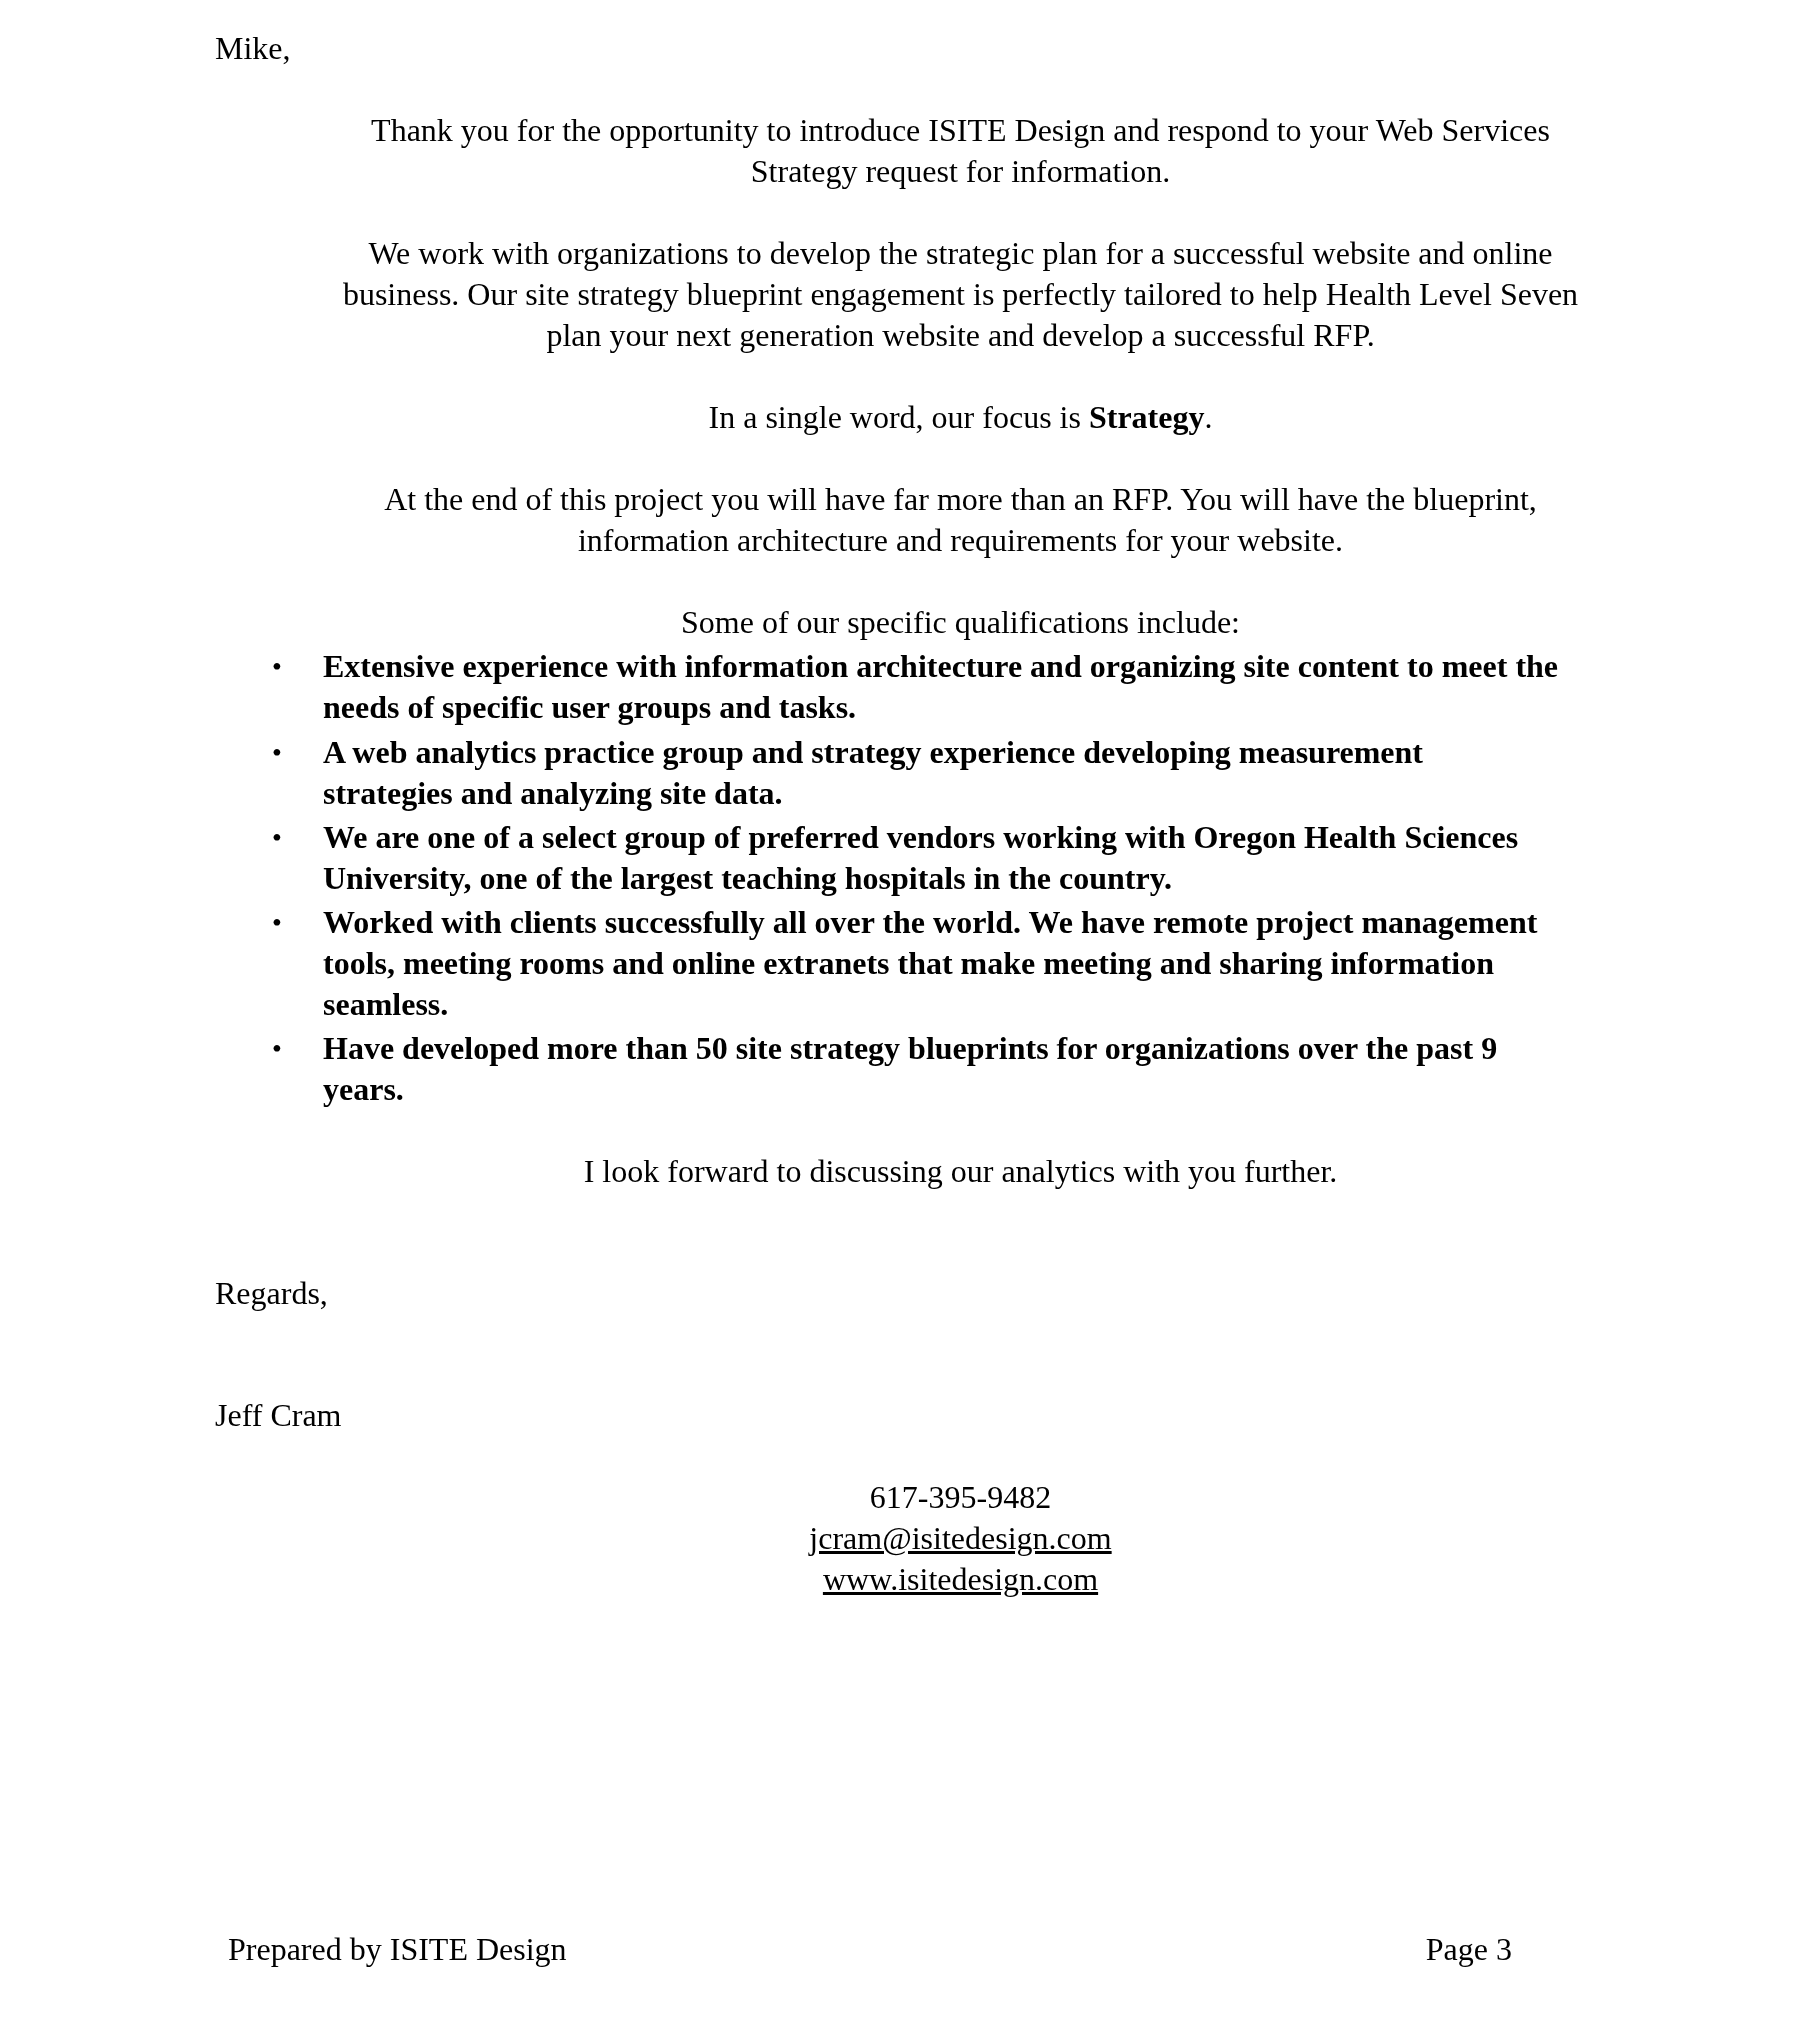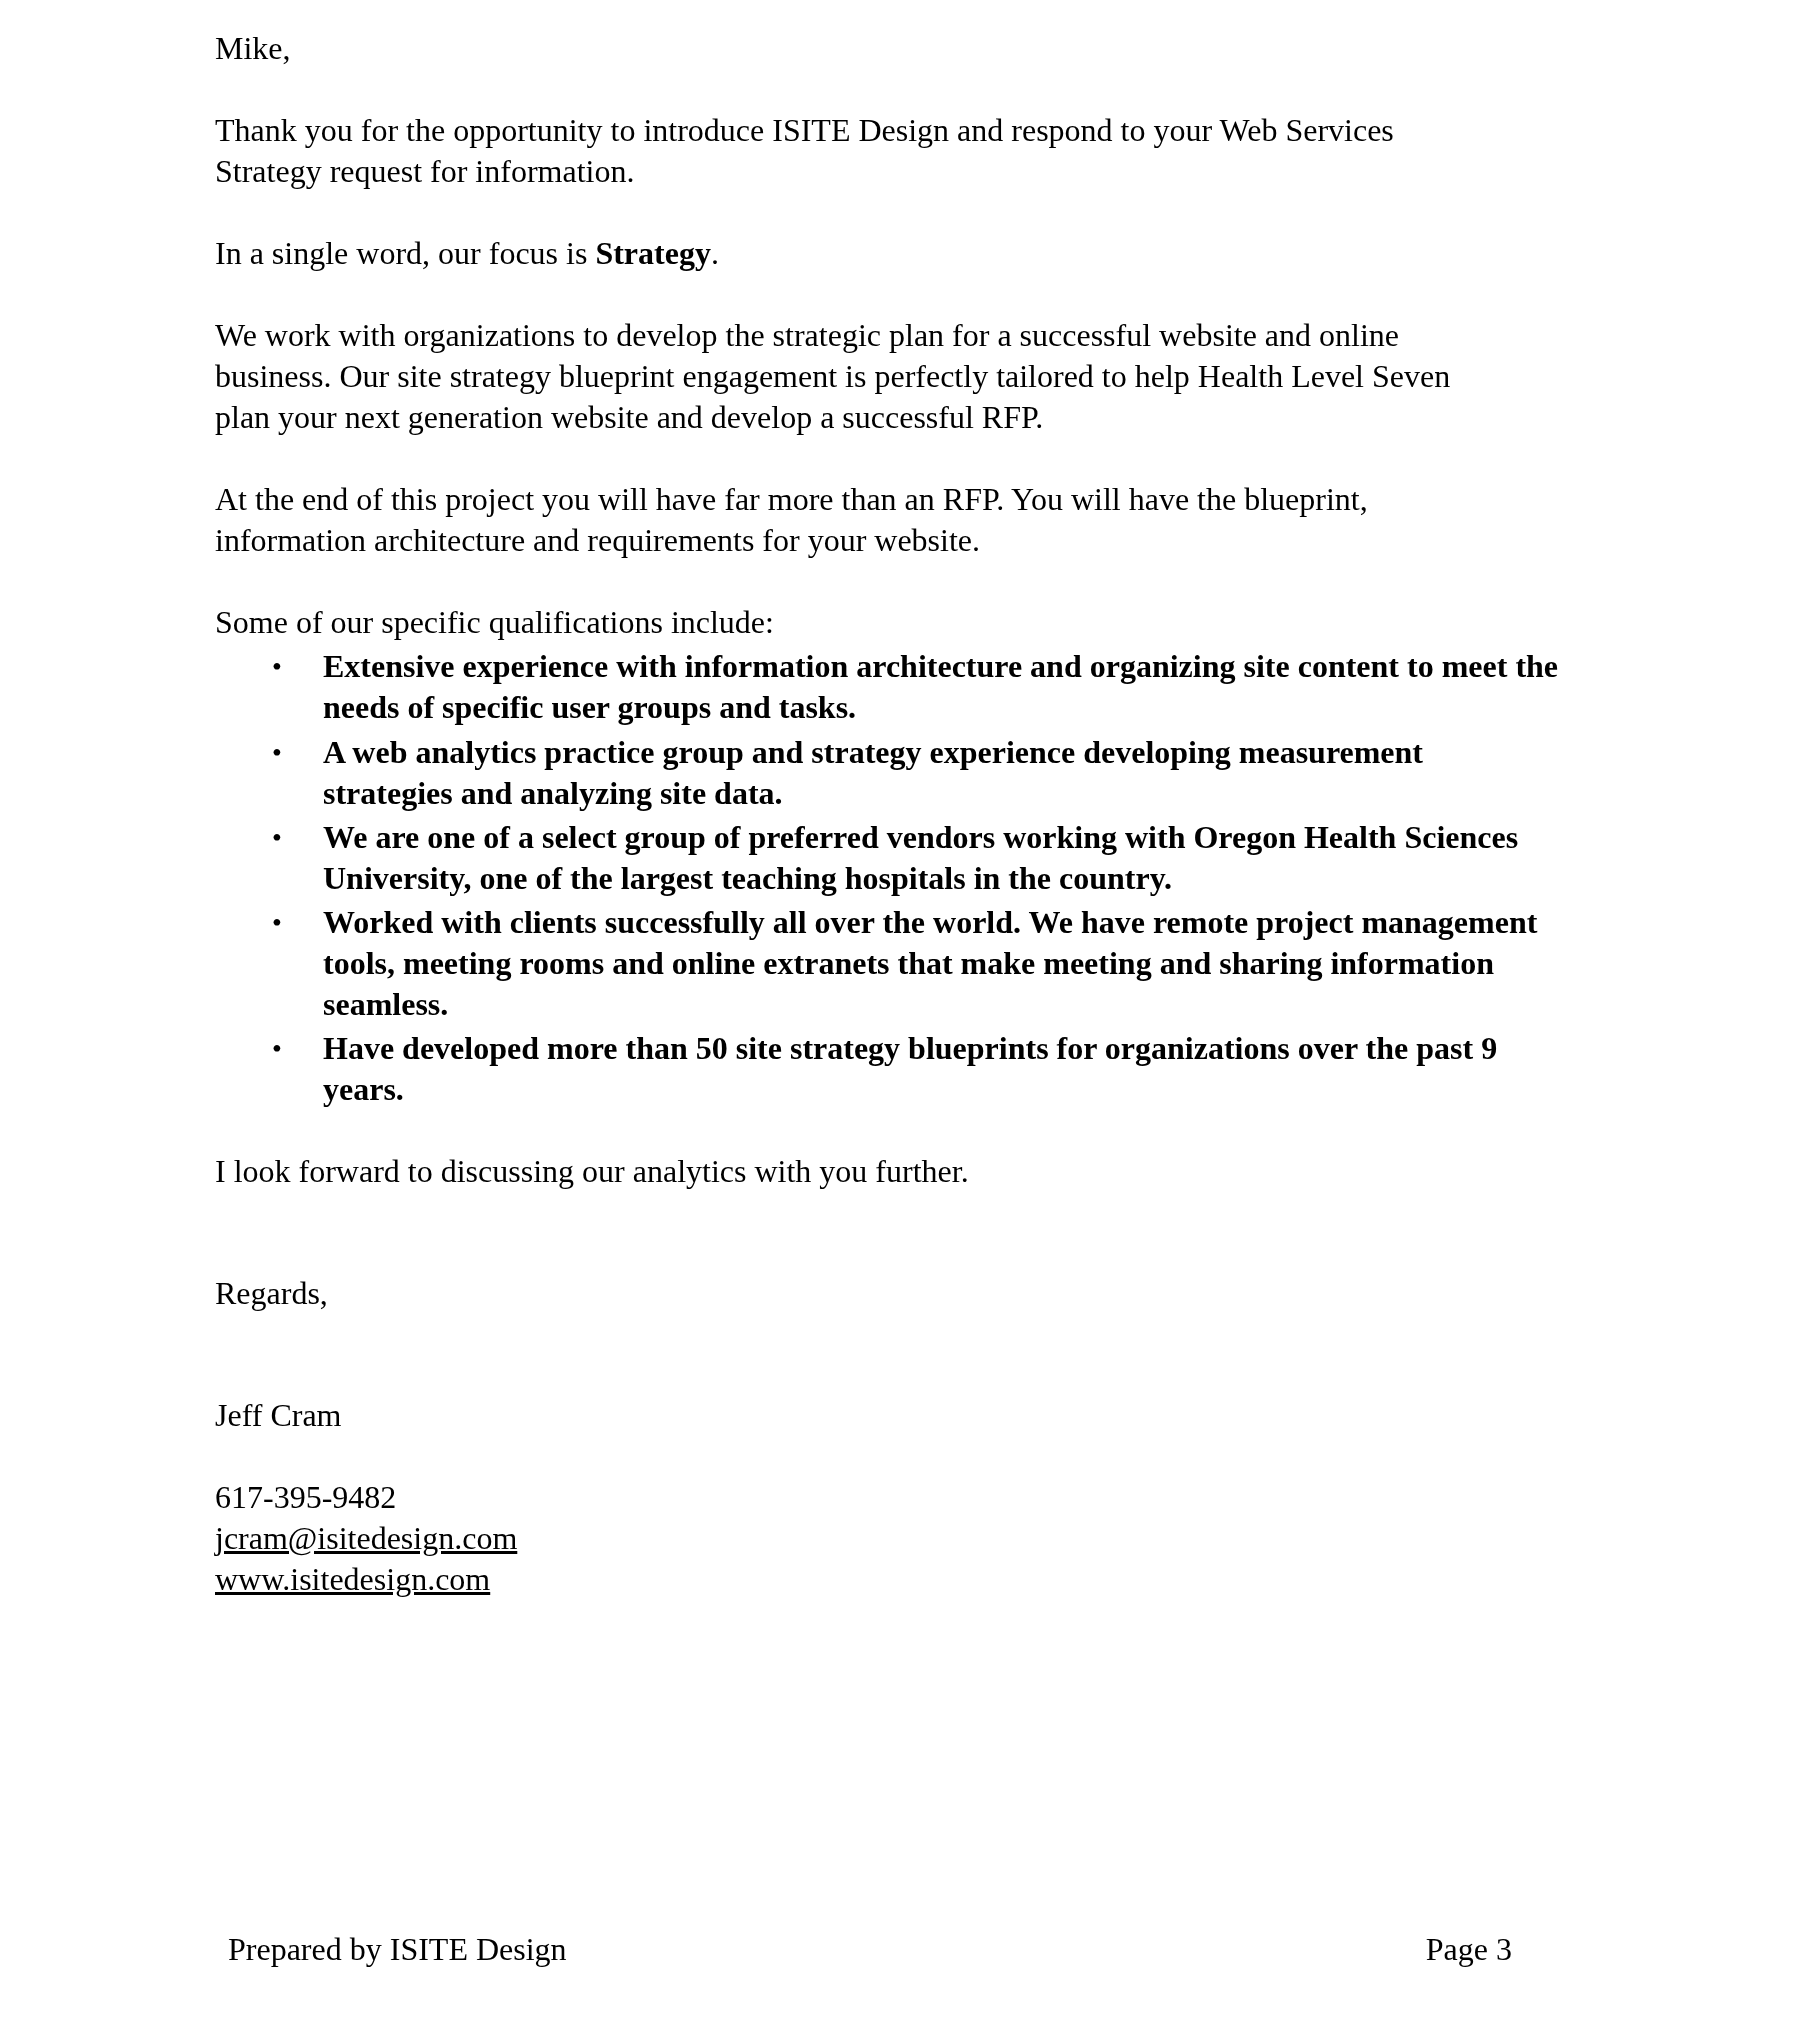--- a/index.html
+++ b/index.html
@@ -25,21 +25,21 @@
   .content {
     position: absolute;
     left: 215px;
     top: 28px;
     width: 1491px;
   }
   .content p {
     margin: 0;
     white-space: pre-line; 
   }
-  .para  { margin-top: 41px !important; }   
+  .para  { margin-top: 41px !important; text-align: center; }   
   .gap2  { margin-top: 81px !important; }  
   .bullets {
     list-style: none;
     margin: 0;
     padding: 0;
   }
   .bullet {
     display: flex;
     align-items: flex-start;
     margin-top: 3.3px;
@@ -77,25 +77,25 @@
 
 <div class="page">
 
   <div class="content">
 
     <p>Mike,</p>
 
     <p class="para">Thank you for the opportunity to introduce ISITE Design and respond to your Web Services
 Strategy request for information.</p>
 
-    <p class="para"><span>In a single word, our focus is </span><b>Strategy</b><span>.</span></p>
-
     <p class="para">We work with organizations to develop the strategic plan for a successful website and online
 business. Our site strategy blueprint engagement is perfectly tailored to help Health Level Seven
 plan your next generation website and develop a successful RFP.</p>
+
+    <p class="para"><span>In a single word, our focus is </span><b>Strategy</b><span>.</span></p>
 
     <p class="para">At the end of this project you will have far more than an RFP. You will have the blueprint,
 information architecture and requirements for your website.</p>
 
     <p class="para">Some of our specific qualifications include:</p>
 
     <ul class="bullets">
       <li class="bullet">
         <span class="bullet-marker">•</span>
         <span class="bullet-text">Extensive experience with information architecture and organizing site content to meet the

